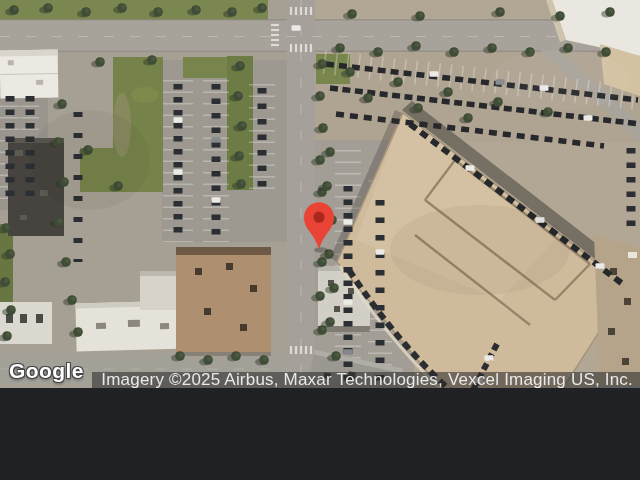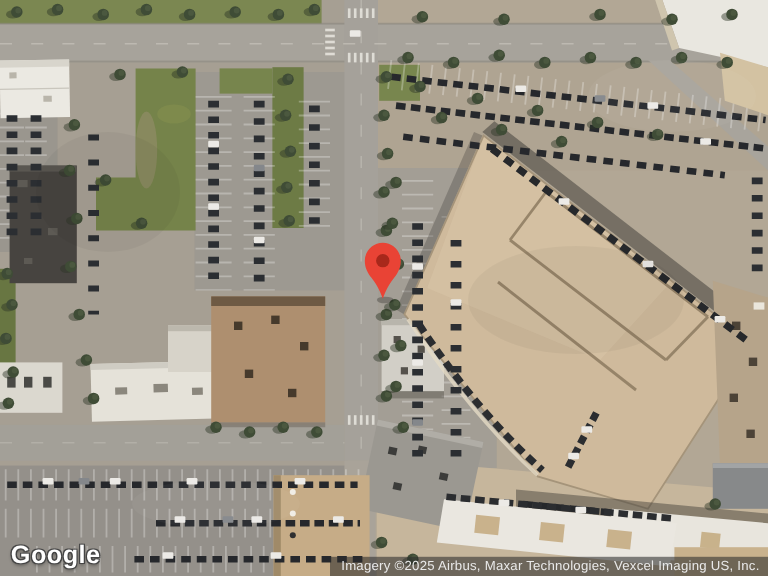--- a/index.html
+++ b/index.html
@@ -1,26 +1,26 @@
 <!DOCTYPE html>
 <html><head>
 <meta charset="utf-8">
 <style>
   html,body{margin:0;padding:0;background:#202124;}
-  .stage{position:relative;width:640px;height:480px;overflow:hidden;
+  .stage{position:relative;width:640px;height:388px;overflow:hidden;
          font-family:"Liberation Sans",sans-serif;user-select:none;}
   .scene{position:absolute;left:0;top:0;display:block;}
   .pin{position:absolute;left:300px;top:194px;width:38px;height:60px;cursor:pointer;}
   .google-logo{position:absolute;left:9px;bottom:5px;color:#fff;font-size:21px;font-weight:700;
     letter-spacing:.4px;cursor:pointer;
     text-shadow:-1px -1px 0 rgba(68,68,68,.95),1px -1px 0 rgba(68,68,68,.95),
                 -1px 1px 0 rgba(68,68,68,.95),1px 1px 0 rgba(68,68,68,.95),
                 0 2px 3px rgba(0,0,0,.45);}
   .attribution{position:absolute;right:0;bottom:0;height:16px;line-height:16px;
-    background:rgba(44,44,44,.58);color:#e9e9e9;font-size:11px;padding:0 7px 0 9px;
+    background:rgba(44,44,44,.58);color:#e9e9e9;font-size:17px;padding:0 7px 0 9px;
     white-space:nowrap;letter-spacing:.2px;}
 </style>
 </head>
 <body>
 
 <div class="stage">
 
 <svg class="scene" width="640" height="480" viewBox="0 0 640 480">
   <defs>
     <g id="tree">

